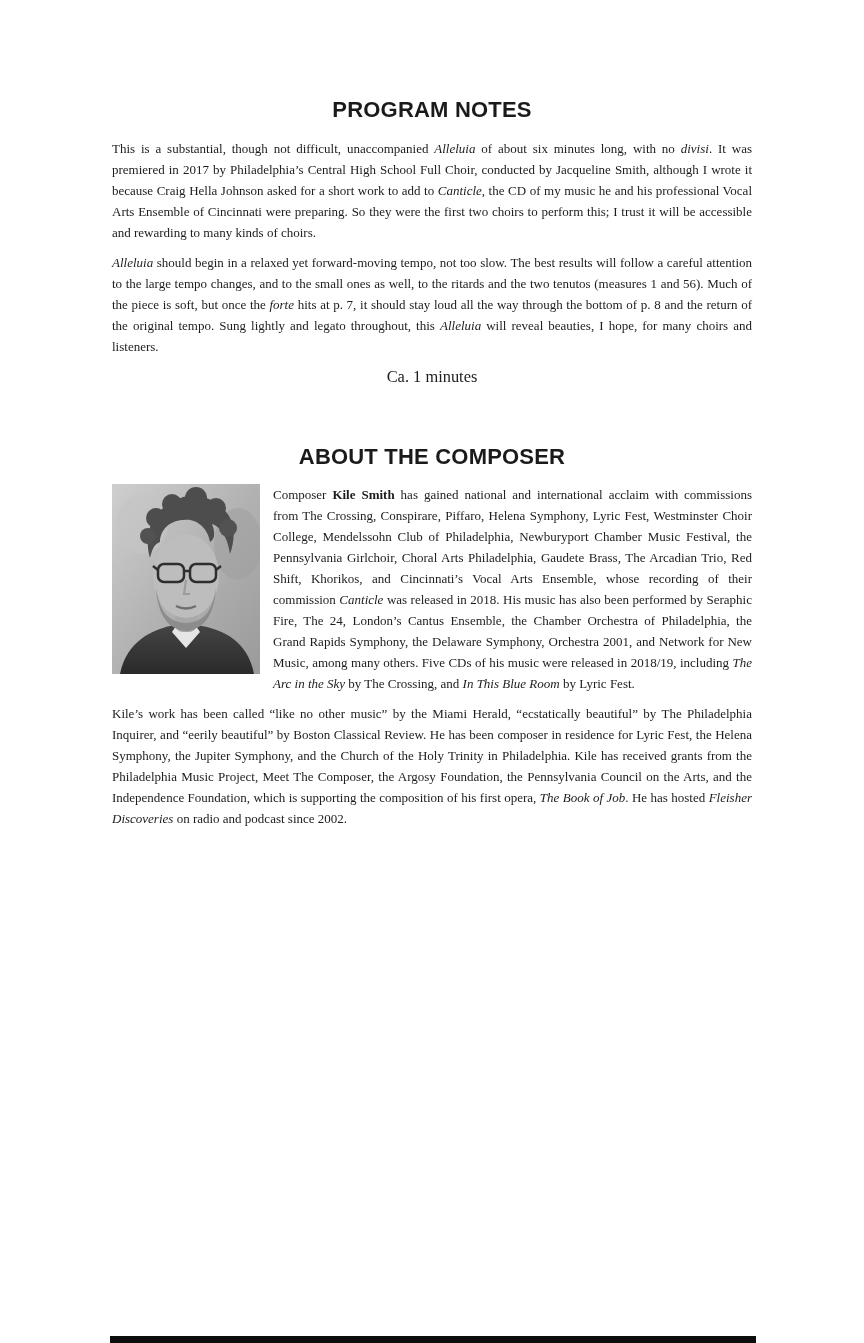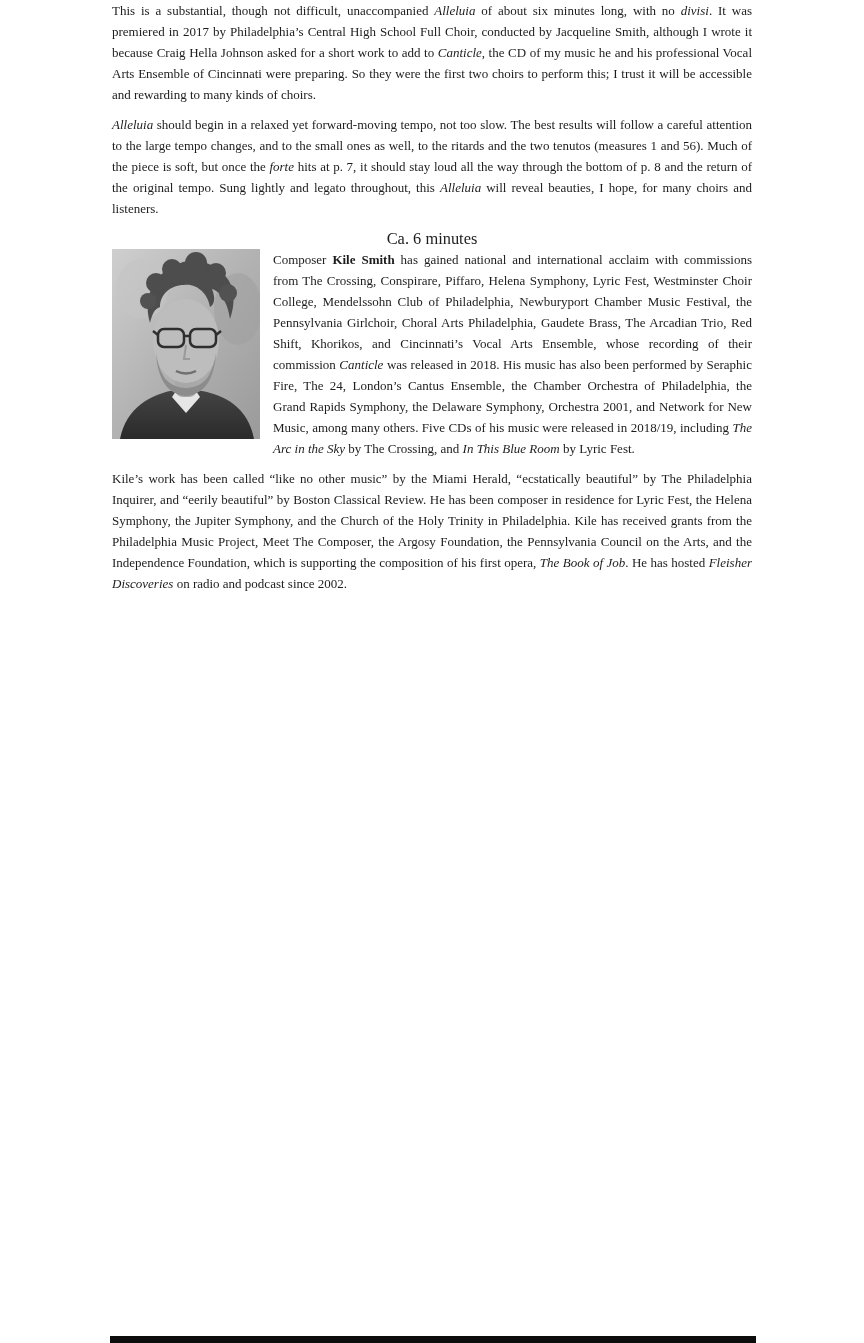--- a/index.html
+++ b/index.html
@@ -63,28 +63,30 @@
     height: 7px;
     background: #0d0d0d;
   }
 </style>
 </head>
 <body>
 
 <div class="page">
   <div class="content">
 
+    <h1 class="section-heading h-program">PROGRAM NOTES</h1>
 
     <p class="body-par"><span>This is a substantial, though not difficult, unaccompanied </span><span class="it">Alleluia</span><span> of about six minutes long, with no </span><span class="it">divisi</span><span>. It was premiered in 2017 by Philadelphia’s Central High School Full Choir, conducted by Jacqueline Smith, although I wrote it because Craig Hella Johnson asked for a short work to add to </span><span class="it">Canticle</span><span>, the CD of my music he and his professional Vocal Arts Ensemble of Cincinnati were preparing. So they were the first two choirs to perform this; I trust it will be accessible and rewarding to many kinds of choirs.</span></p>
 
     <p class="body-par"><span class="it">Alleluia</span><span> should begin in a relaxed yet forward-moving tempo, not too slow. The best results will follow a careful attention to the large tempo changes, and to the small ones as well, to the ritards and the two tenutos (measures 1 and 56). Much of the piece is soft, but once the </span><span class="it">forte</span><span> hits at p. 7, it should stay loud all the way through the bottom of p. 8 and the return of the original tempo. Sung lightly and legato throughout, this </span><span class="it">Alleluia</span><span> will reveal beauties, I hope, for many choirs and listeners.</span></p>
 
 
-    <p class="centered-line">Ca. 6 minutes</p>
+    <p class="centered-line">Ca. 1 minutes</p>
 
+    <h2 class="section-heading h-about">ABOUT THE COMPOSER</h2>
 
     <div class="clearfix">
       <div class="composer-photo">
 
         <svg viewBox="0 0 148 190" preserveAspectRatio="none">
           <defs>
             <linearGradient id="bgG" x1="0" y1="0" x2="1" y2="1">
               <stop offset="0" stop-color="#cfcfcf"></stop>
               <stop offset="0.5" stop-color="#b2b2b2"></stop>
               <stop offset="1" stop-color="#9a9a9a"></stop>

